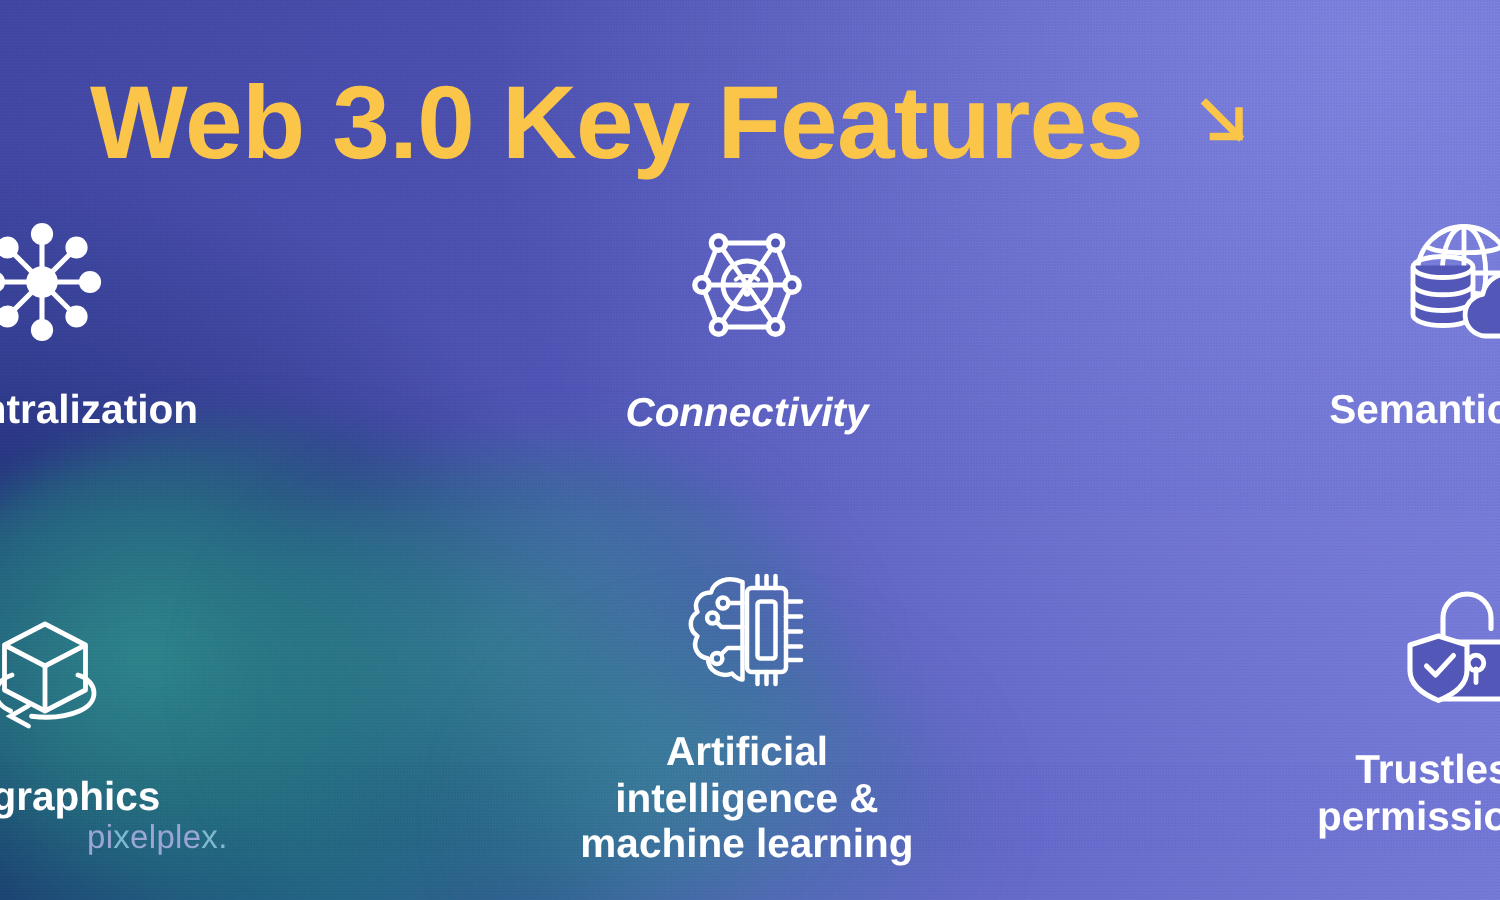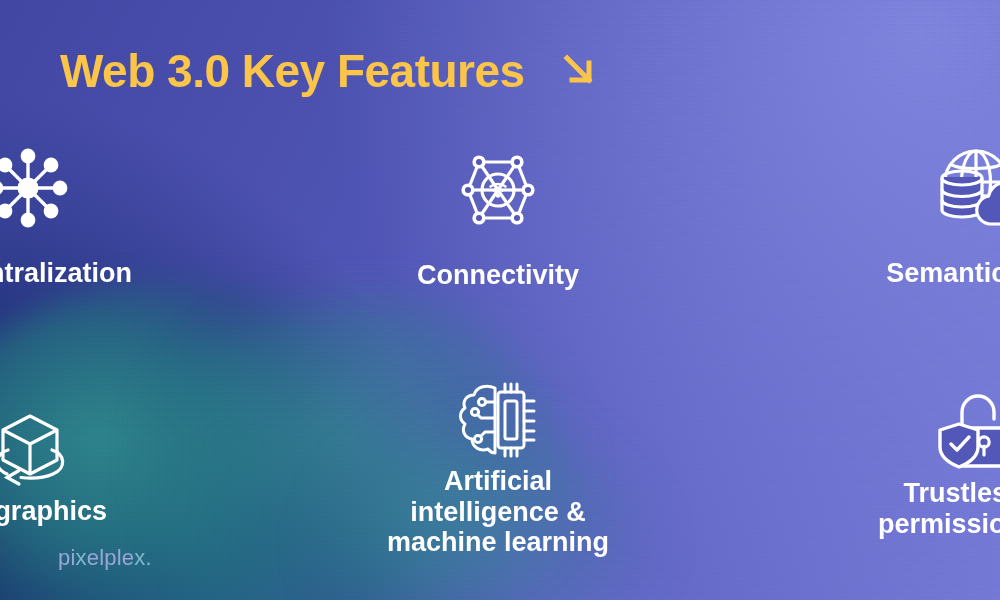--- a/index.html
+++ b/index.html
@@ -65,21 +65,21 @@
 
   
   .content { position:relative; width:100%; height:100%; }
 
   .title-row {
     position:absolute;
     left:60px; top:46px;
     display:flex; align-items:center; gap:30px;
   }
   .title {
-    font-size:46px;
+    font-size:69px;
     font-weight:bold;
     color:#fbc54a;
     letter-spacing:-0.5px;
     white-space:nowrap;
     line-height:1.05;
   }
   .title-arrow { display:block; }
 
   .grid {
     position:absolute;
@@ -98,31 +98,31 @@
     font-weight:bold;
     font-size:27px;
     line-height:1.14;
     text-align:center;
     white-space:pre-line;
   }
 
   
   .row-1 { }
   .row-1 .cell-0 { transform:translate(-139px, 0); }
-  .row-1 .cell-1 { transform:translate(-2px, 2px); }
+  .row-1 .cell-1 { transform:translate(-2px, 2px);font-style:italic; }
   .row-1 .cell-2 { transform:translate(143px, 0); }
   .row-1 .icon-wrap { height:96px; }
   .row-1 .label { margin-top:22px; }
 
   .row-2 { margin-top:85px; }
   .row-2 .cell-0 { transform:translate(-137px, 30px); }
   .row-2 .cell-1 { transform:translate(-2px, 0px); }
   .row-2 .cell-2 { transform:translate(143px, 12px); }
   .row-2 .icon-wrap { height:92px; }
-  .row-2 .label { }
+  .row-2 .label { margin-top:20px; }
 
   .logo {
     position:absolute;
     left:58px; top:545px;
     font-size:22px;
     letter-spacing:0.2px;
     color:#9aa6d6;
     font-weight:500;
     display:flex;
     align-items:baseline;

